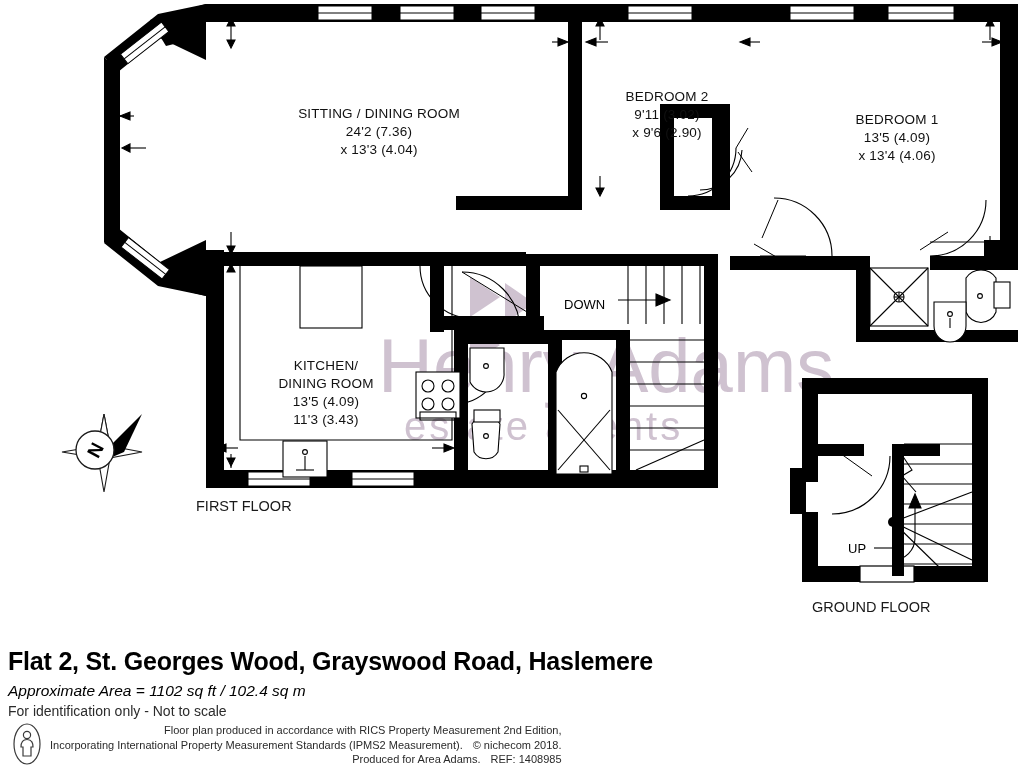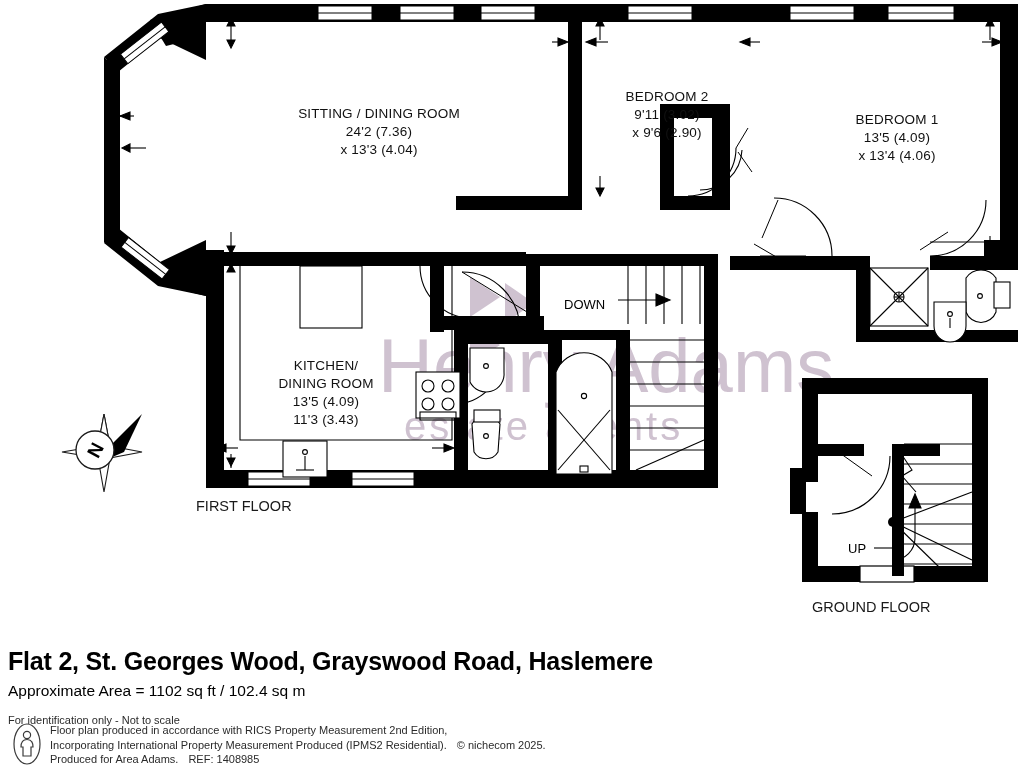--- a/index.html
+++ b/index.html
@@ -79,39 +79,40 @@
     font-weight: bold;
     letter-spacing: -0.2px;
     white-space: nowrap;
   }
   #area-line {
     position: absolute;
     left: 8px;
     top: 46px;
     font-size: 15.5px;
     white-space: nowrap;
+    font-style: italic;
   }
   #ident-line {
     position: absolute;
     left: 8px;
-    top: 78px;
-    font-size: 11px;
+    top: 67px;
+    font-size: 14px;
     color: #2b2b2b;
     white-space: nowrap;
   }
   #legal {
     position: absolute;
     left: 50px;
     top: 87px;
     font-size: 11px;
     line-height: 14.6px;
     color: #2a2a2a;
     white-space: nowrap;
   }
-  #legal .row { display: block; }
+  #legal .row { display: block; text-align: right; }
   #legal .gap { display: inline-block; width: 10px; }
   #person-badge {
     position: absolute;
     left: 12px;
     top: 86px;
     width: 30px;
     height: 44px;
   }
 </style>
 </head>
@@ -488,16 +489,16 @@
   <div id="ident-line">For identification only - Not to scale</div>
 
   <svg id="person-badge" viewBox="0 0 30 44">
     <ellipse cx="15" cy="22" rx="13" ry="20" fill="none" stroke="#3a3a3a" stroke-width="1.2"></ellipse>
     <circle cx="15" cy="13" r="3.6" fill="none" stroke="#3a3a3a" stroke-width="1.2"></circle>
     <path d="M 15 17.5 C 10 17.5 9 21 9 25 L 11 25 L 11 34 L 19 34 L 19 25 L 21 25 C 21 21 20 17.5 15 17.5 Z" fill="none" stroke="#3a3a3a" stroke-width="1.2"></path>
   </svg>
 
   <div id="legal">
     <span class="row">Floor plan produced in accordance with RICS Property Measurement 2nd Edition,</span>
-    <span class="row"><span>Incorporating International Property Measurement Produced (IPMS2 Residential).</span><span class="gap"></span><span>© nichecom 2025.</span></span>
+    <span class="row"><span>Incorporating International Property Measurement Standards (IPMS2 Measurement).</span><span class="gap"></span><span>© nichecom 2018.</span></span>
     <span class="row"><span>Produced for Area Adams.</span><span class="gap"></span><span>REF: 1408985</span></span>
   </div>
 </div>
 
 </body></html>

